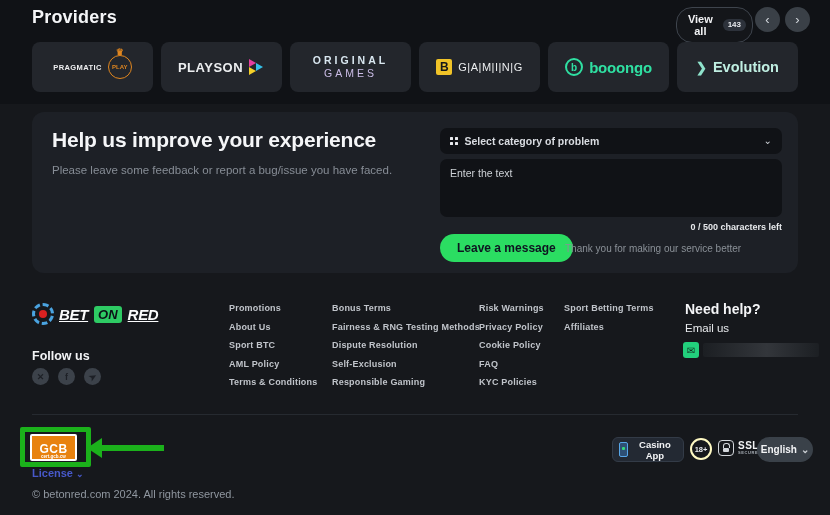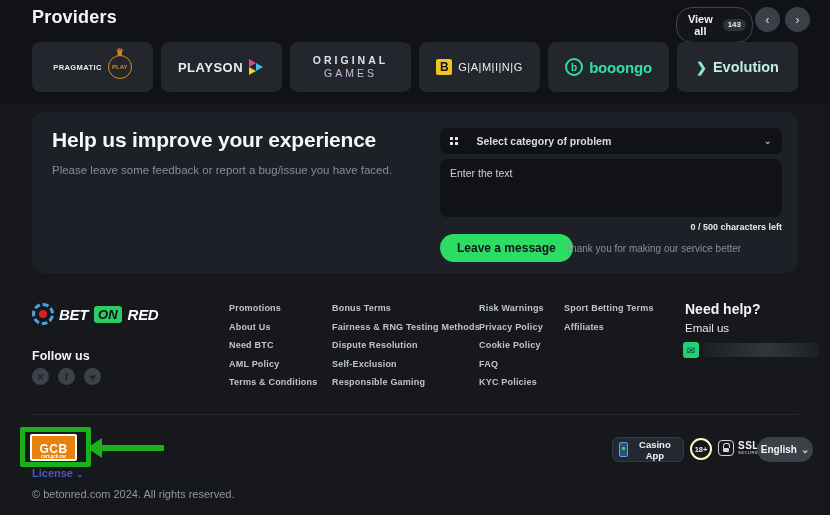--- a/index.html
+++ b/index.html
@@ -42,35 +42,35 @@
   .evo-name{color:#bfeee1;font-size:14.5px;font-weight:bold;}
 
   
   .feedback-card{position:absolute;left:32px;top:112px;width:766px;height:161px;background:#1d2026;border-radius:12px;}
   .fb-title{position:absolute;left:20px;top:16px;margin:0;font-size:21px;font-weight:800;color:#f5f6f8;letter-spacing:-.2px;}
   .fb-sub{position:absolute;left:20px;top:52px;font-size:11.5px;color:#878d96;}
   .fb-select{position:absolute;left:408px;top:16px;width:342px;height:26px;background:#101216;border-radius:7px;
     display:flex;align-items:center;gap:7px;padding:0 10px;cursor:pointer;}
   .grid-icon{display:grid;grid-template-columns:3px 3px;grid-template-rows:3px 3px;gap:1.5px;}
   .grid-icon span{background:#e8eaee;border-radius:.5px;}
-  .fb-select-label{color:#d9dce1;font-size:10.5px;font-weight:bold;flex:1;margin-left:12px;}
+  .fb-select-label{color:#d9dce1;font-size:10.5px;font-weight:bold;flex:1;}
   .chev{color:#cfd3d8;font-size:10px;line-height:1;}
   .fb-textarea{position:absolute;left:408px;top:47px;width:342px;height:58px;background:#101216;border:none;border-radius:7px;
     padding:8px 10px;color:#dfe2e6;font-size:10.5px;resize:none;outline:none;}
   .fb-textarea::placeholder{color:#ced2d7;}
   .fb-counter{position:absolute;right:16px;top:110px;font-size:9px;font-weight:bold;color:#e7e9ec;}
   .fb-submit{position:absolute;left:408px;top:122px;height:28px;padding:0 17px;border:none;border-radius:15px;
     background:#2bdd62;color:#0e1420;font-size:12px;font-weight:800;cursor:pointer;}
   .fb-thanks{position:absolute;left:533px;top:131px;font-size:10px;color:#8a9097;}
 
   
   .brand{position:absolute;left:32px;top:303px;display:flex;align-items:center;gap:5px;}
   .wheel{position:relative;width:22px;height:22px;border:3px dashed #4aa3e0;border-radius:50%;}
   .wheel:after{content:"";position:absolute;left:4px;top:4px;width:8px;height:8px;background:#d92121;border-radius:50%;}
-  .brand-bet,.brand-red{color:#fbfcfd;font-size:15px;font-weight:800;font-style:italic;letter-spacing:-.3px;}
+  .brand-bet,.brand-red{color:#fbfcfd;font-size:15px;font-weight:800;font-style:italic;letter-spacing:-.3px;text-decoration:underline;}
   .brand-on{background:#2ecb64;color:#0c1117;font-size:13px;font-weight:800;font-style:italic;border-radius:3px;padding:1px 4px;margin:0 1px;}
   .follow-us{position:absolute;left:32px;top:349px;font-size:12.5px;font-weight:800;color:#f2f3f5;}
   .social{position:absolute;top:368px;width:17px;height:17px;border-radius:50%;background:#3c424a;color:#1d2026;
     display:flex;align-items:center;justify-content:center;font-size:9px;font-weight:800;cursor:pointer;}
   .soc-x{left:32px;} .soc-fb{left:58px;} .soc-tg{left:84px;}
   .soc-tg span{display:inline-block;transform:rotate(-30deg);}
   .fcol{position:absolute;top:303px;}
   .fcol a{display:block;margin-bottom:8.6px;font-size:9px;font-weight:bold;color:#c0c4ca;text-decoration:none;letter-spacing:.2px;white-space:nowrap;cursor:pointer;padding-left:44px;}
   .fcol1{left:185px;} .fcol2{left:288px;} .fcol3{left:435px;} .fcol4{left:520px;}
   .need-help{position:absolute;left:685px;top:301px;margin:0;font-size:14px;font-weight:800;color:#f4f5f7;}
@@ -193,21 +193,21 @@
   <span class="social soc-fb">
       <span>f</span>
     </span>
   <span class="social soc-tg">
       <span>➤</span>
     </span>
 
   <nav class="fcol fcol1">
     <a>Promotions</a>
     <a>About Us</a>
-    <a>Need BTC</a>
+    <a>Sport BTC</a>
     <a>AML Policy</a>
     <a>Terms &amp; Conditions</a>
   </nav>
   <nav class="fcol fcol2">
     <a>Bonus Terms</a>
     <a>Fairness &amp; RNG Testing Methods</a>
     <a>Dispute Resolution</a>
     <a>Self-Exclusion</a>
     <a>Responsible Gaming</a>
   </nav>

